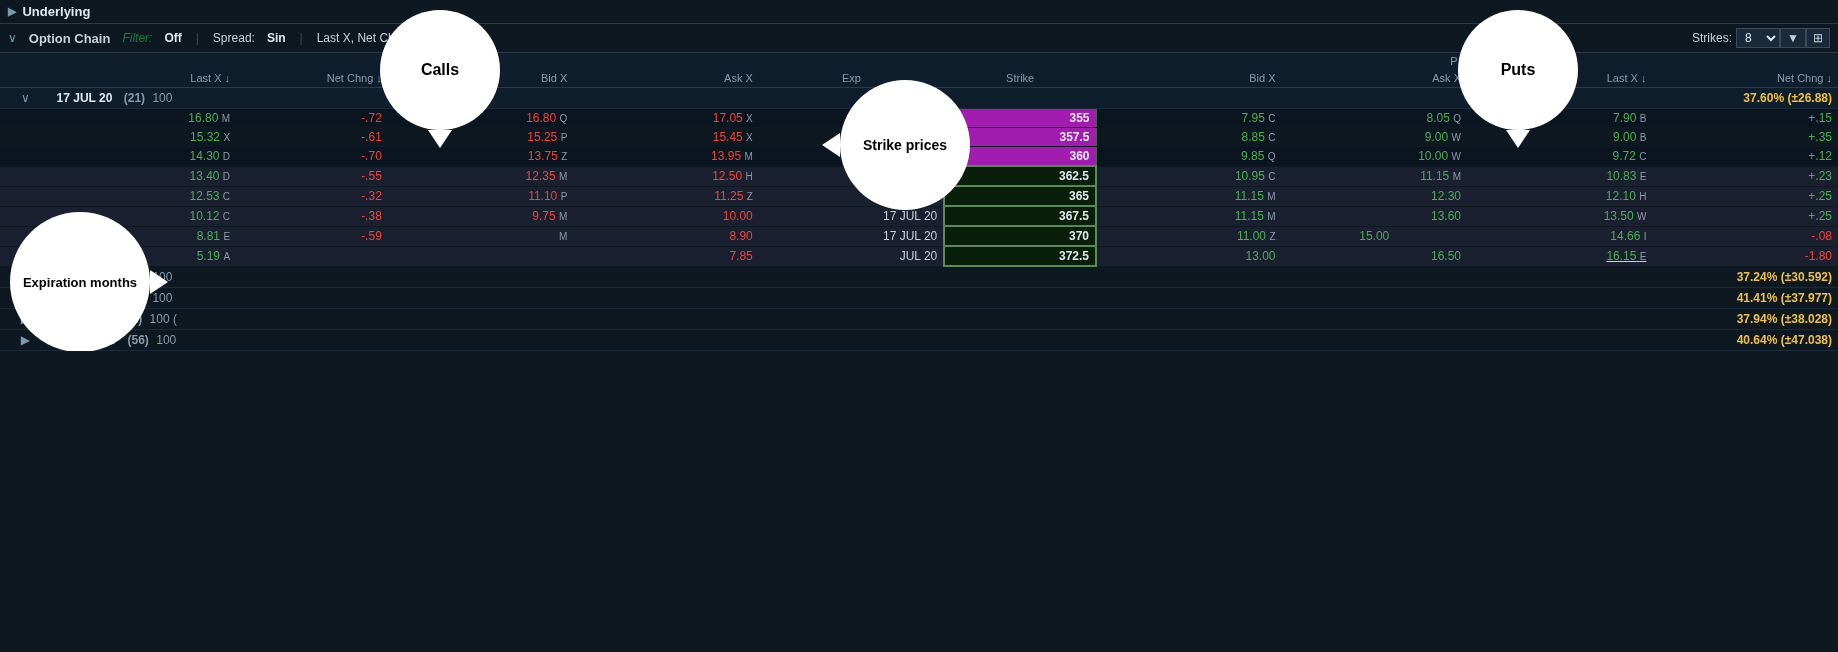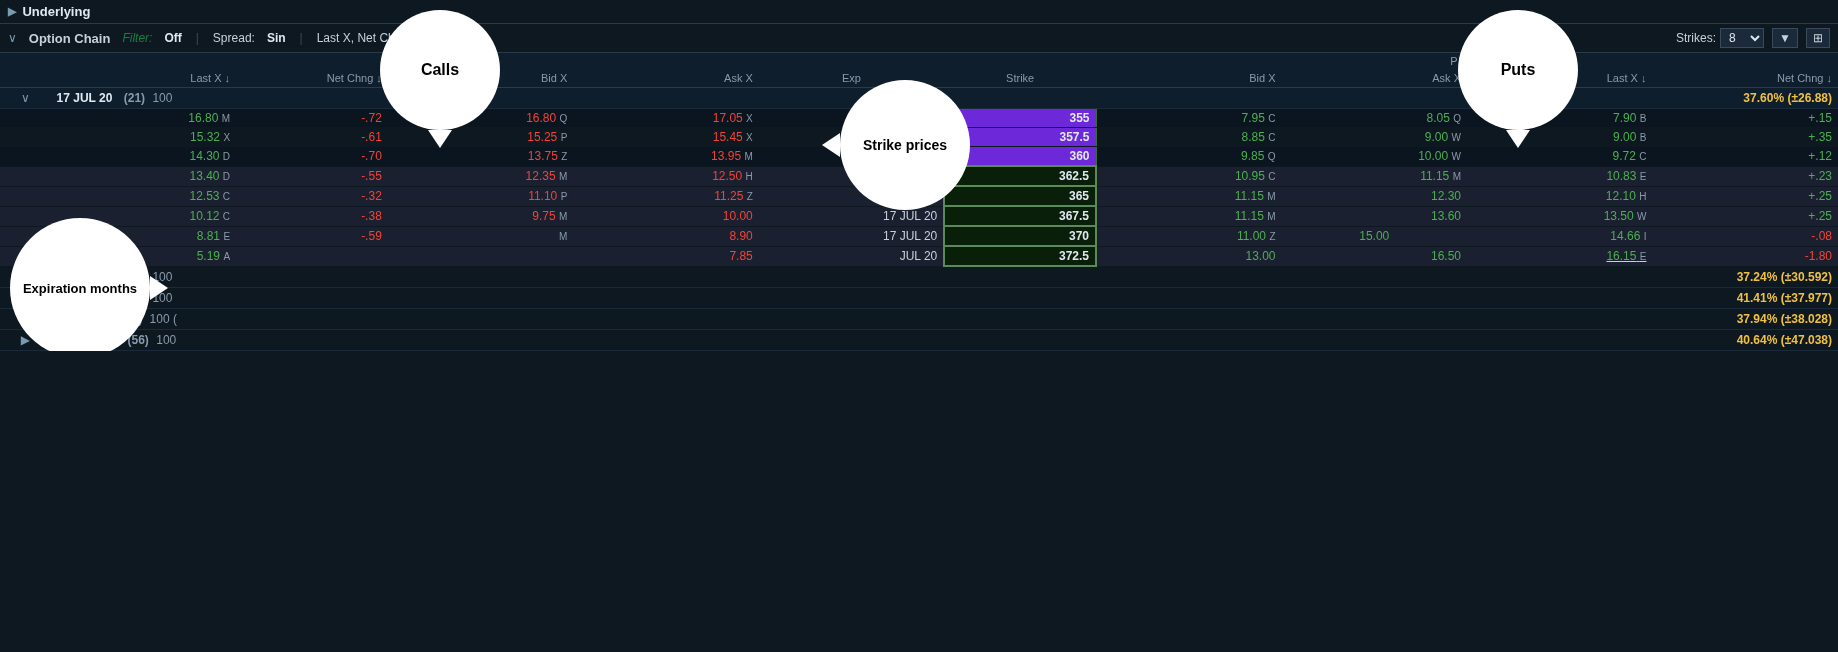--- a/index.html
+++ b/index.html
@@ -35,21 +35,20 @@
     }
     .toolbar .option-chain-label { font-size: 13px; font-weight: bold; }
     .toolbar .chevron-down { color: #7a9ab0; }
     .toolbar .filter-label { color: #15803d; font-style: italic; }
     .toolbar .filter-value { font-weight: bold; color: #e0e8f0; }
     .toolbar .sep { color: #3a4a5a; margin: 0 2px; }
     .toolbar-right {
       margin-left: auto;
       display: flex;
       align-items: center;
-      gap: 8px;
     }
     .toolbar-right .icon-btn {
       background: #1a2a3a;
       border: 1px solid #3a4a5a;
       color: #c8d0d8;
       padding: 2px 6px;
       cursor: pointer;
       font-size: 12px;
     }
     .strikes-control {
@@ -106,21 +105,21 @@
       text-align: right;
       white-space: nowrap;
     }
     .data-row:nth-child(even) { background: #0a1520; }
     .data-row:nth-child(odd) { background: #0d1821; }
     .data-row.highlight { background: #1a2030; }
     .green { color: #4caf50; }
     .red { color: #f44336; }
     .grey { color: #8a9aaa; }
     .strike-cell {
-      background: #6d28d9;
+      background: #a21caf;
       border: 1px solid #3a6a3a;
       color: #e0e8f0;
       font-weight: bold;
       text-align: center;
     }
     .strike-cell.highlighted {
       background: #0a1f0a;
       border: 2px solid #5a8a5a;
     }
     .center { text-align: center; }
@@ -702,20 +701,20 @@
     <td colspan="2"></td>
     <td colspan="3"></td>
     <td class="pct-change">40.64% (±47.038)</td>
   </tr>
       </tbody>
   </table>
 
   <div class="bubble-calls tail-down">Calls</div>
   <div class="bubble-puts tail-down">Puts</div>
   <div class="bubble-strike-prices tail-left" style="top:80px; left:840px;">Strike prices</div>
-  <div class="bubble-expiration-months tail-right" style="top:218px; left:10px;">Expiration months</div>
+  <div class="bubble-expiration-months tail-right" style="top:212px; left:10px;">Expiration months</div>
   <div class="bubble-days-to-expiration tail-up" style="top:400px; left:170px;">Days to expiration</div>
   <div class="bubble-bid-call tail-up" style="top:400px; left:380px;">Bid price (credit received to sell call)</div>
   <div class="bubble-ask-call tail-up" style="top:390px; left:560px;">Ask price (cost to buy call)</div>
   <div class="bubble-bid-put tail-up" style="top:380px; left:1010px;">Bid price (credit received to sell put)</div>
   <div class="bubble-ask-put tail-up" style="top:380px; left:1200px;">Ask price (cost to buy put)</div>
 
 </div>
 
 </body></html>

